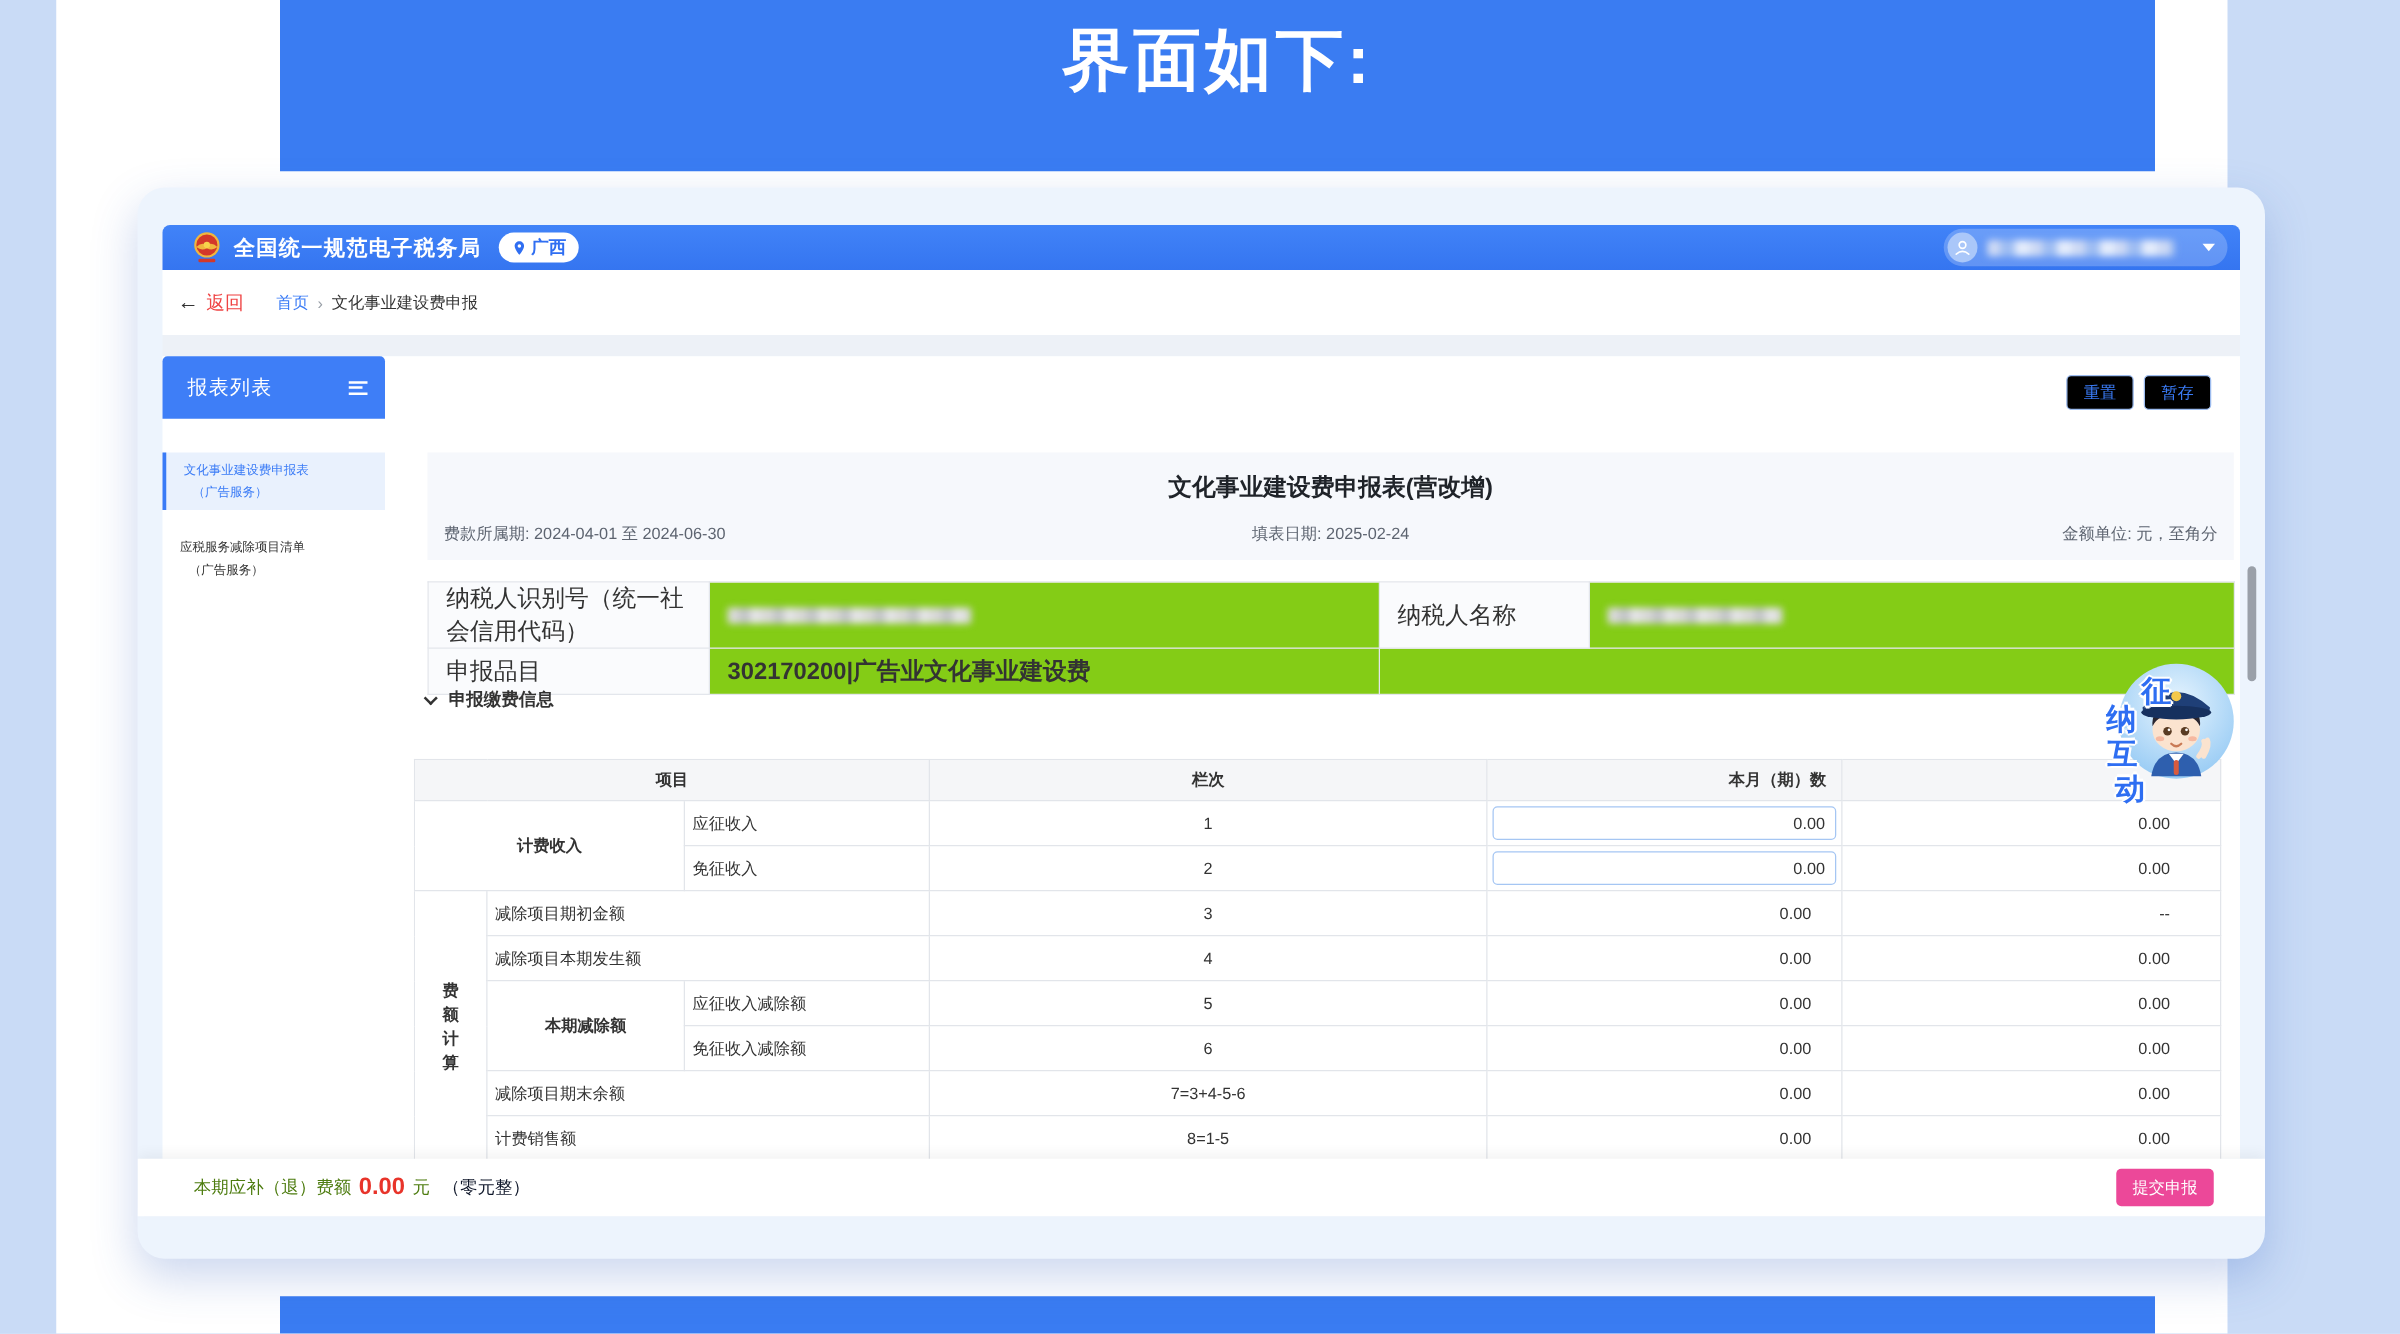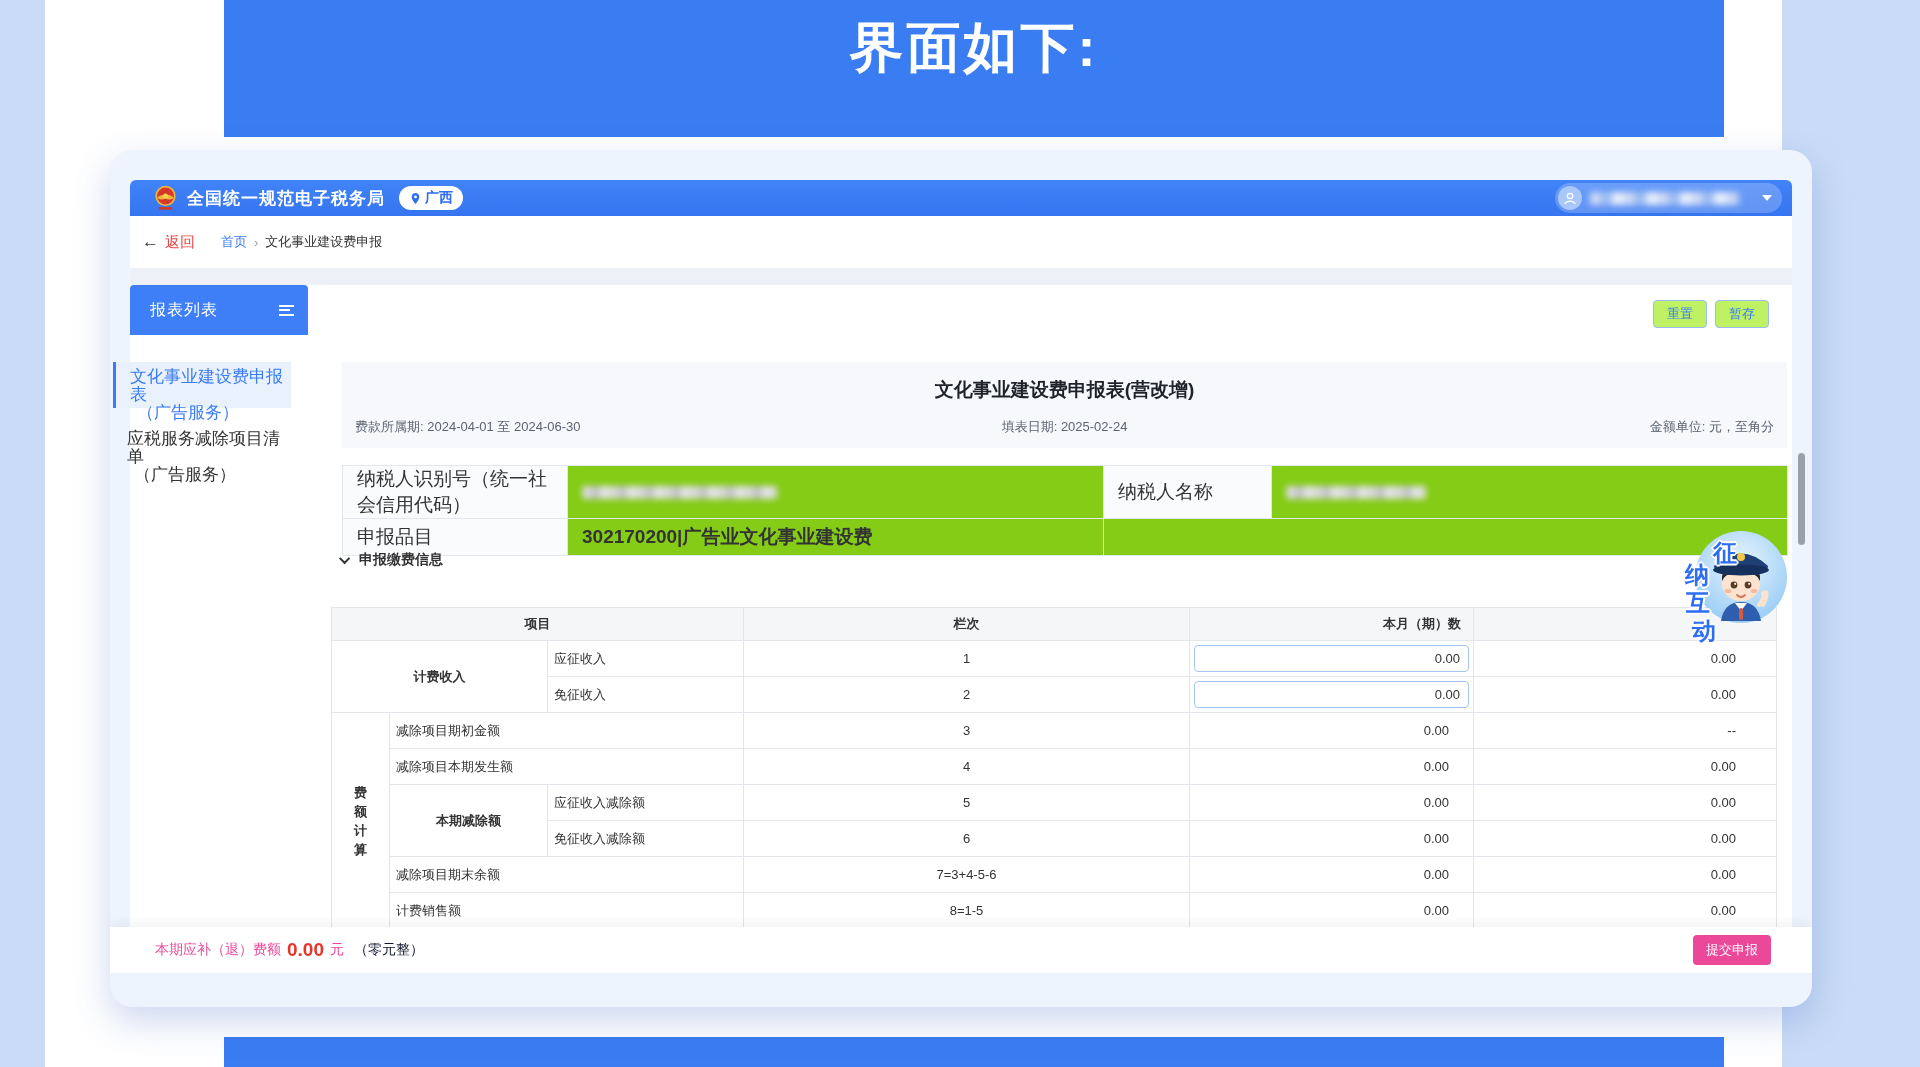--- a/index.html
+++ b/index.html
@@ -29,26 +29,26 @@
   .bc-sep { color:#9aa0a8; margin:0 7px; }
   .bc-current { color:#333; }
   .gap-strip { position:absolute; left:20px; top:118px; width:1662px; height:17px; background:#edf1f7; }
   .content-bg { position:absolute; left:20px; top:135px; width:1662px; height:642px; background:#fff; }
   
   .sidebar-header { position:absolute; left:20px; top:135px; width:178px; height:50px; background:#3e7ef7; border-radius:4px 4px 0 0; display:flex; align-items:center; padding:0 14px 0 20px; }
   .sidebar-header span { color:#fff; font-size:16px; letter-spacing:1px; }
   .menu-icon { margin-left:auto; width:15px; cursor:pointer; }
   .menu-icon i { display:block; height:2px; background:#fff; margin:2.5px 0; }
   .menu-icon i:nth-child(2) { width:11px; }
-  .side-item { position:absolute; left:3px; width:178px; font-size:17px; line-height:18px; padding:6px 0 0 14px; cursor:pointer; }
+  .side-item { position:absolute; left:20px; width:178px; font-size:10px; line-height:18px; padding:6px 0 0 14px; cursor:pointer; }
   .side-item .l2 { padding-left:7px; }
   .side-item.active { top:212px; height:46px; background:#e9f1fd; border-left:3px solid #3a7bf6; color:#3a7bf6; }
   .side-item.plain { top:274px; height:42px; color:#333; }
   
-  .tool-btn { position:absolute; top:150px; width:54px; height:28px; background:#bef264; border:1px solid #9cbbee; border-radius:4px; color:#3a7bf6; font-size:13px; cursor:pointer; font-family:inherit; }
+  .tool-btn { position:absolute; top:150px; width:54px; height:28px; background:#000000; border:1px solid #9cbbee; border-radius:4px; color:#3a7bf6; font-size:13px; cursor:pointer; font-family:inherit; }
   .btn-reset { left:1543px; }
   .btn-draft { left:1605px; }
   
   .form-head { position:absolute; left:232px; top:212px; width:1445px; height:86px; background:#f6f8fc; }
   .form-title { text-align:center; padding-top:15px; font-size:19px; font-weight:700; color:#1f2329; }
   .dates { position:absolute; left:0; top:56px; width:100%; height:18px; font-size:13px; color:#5d6470; }
   .d-left { position:absolute; left:13px; }
   .d-center { position:absolute; left:0; width:100%; text-align:center; }
   .d-right { position:absolute; right:13px; }
   
@@ -84,21 +84,21 @@
   .mascot { position:absolute; left:1565px; top:385px; width:190px; height:150px; cursor:pointer; }
   .mascot svg { position:absolute; left:18px; top:-6px; }
   .m-char { position:absolute; font-size:24px; font-weight:700; color:#2e6ef2;
     text-shadow:-2px 0 #fff,2px 0 #fff,0 -2px #fff,0 2px #fff,-1px -1px #fff,1px 1px #fff,-1px 1px #fff,1px -1px #fff; }
   .mc1 { left:38px; top:2px; }
   .mc2 { left:10px; top:24px; }
   .mc3 { left:11px; top:52px; }
   .mc4 { left:17px; top:80px; }
   
   .card-footer { position:absolute; left:0; top:777px; width:1702px; height:46px; background:#fff; box-shadow:0 -4px 10px rgba(0,0,0,.05); display:flex; align-items:center; padding-left:45px; }
-  .f-text { font-size:14px; color:#ec4899; }
+  .f-text { font-size:14px; color:#4d7c0f; }
   .f-amount { font-size:19px; font-weight:700; color:#e8342a; margin:0 6px; }
   .f-words { font-size:14px; color:#0f172a; margin-left:10px;text-align:right; }
   .btn-submit { position:absolute; left:1583px; top:8px; width:78px; height:30px; background:#ec4899; border:none; border-radius:4px; color:#fff; font-size:13px; cursor:pointer; font-family:inherit; }
 </style>
 </head>
 <body>
 
 <div class="stage">
   <div class="white-band"></div>
 

